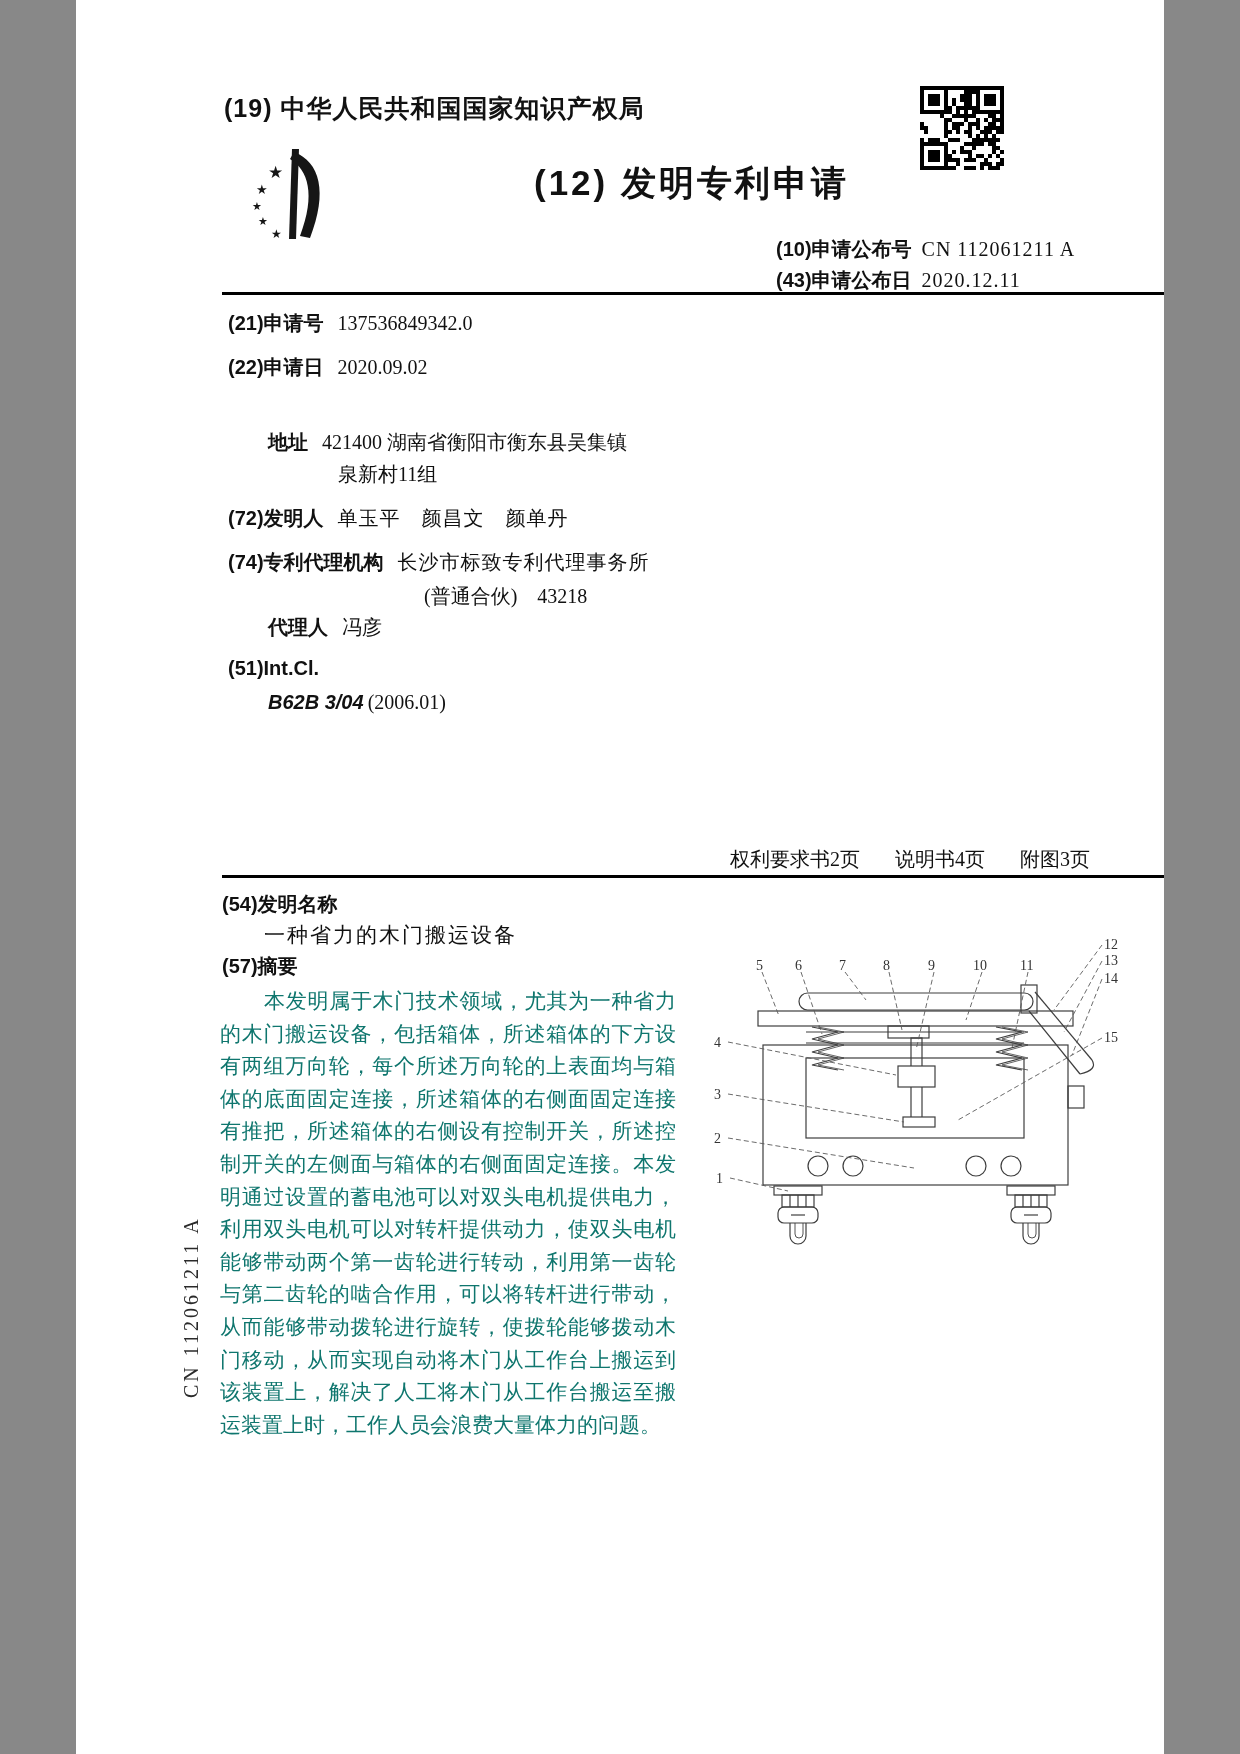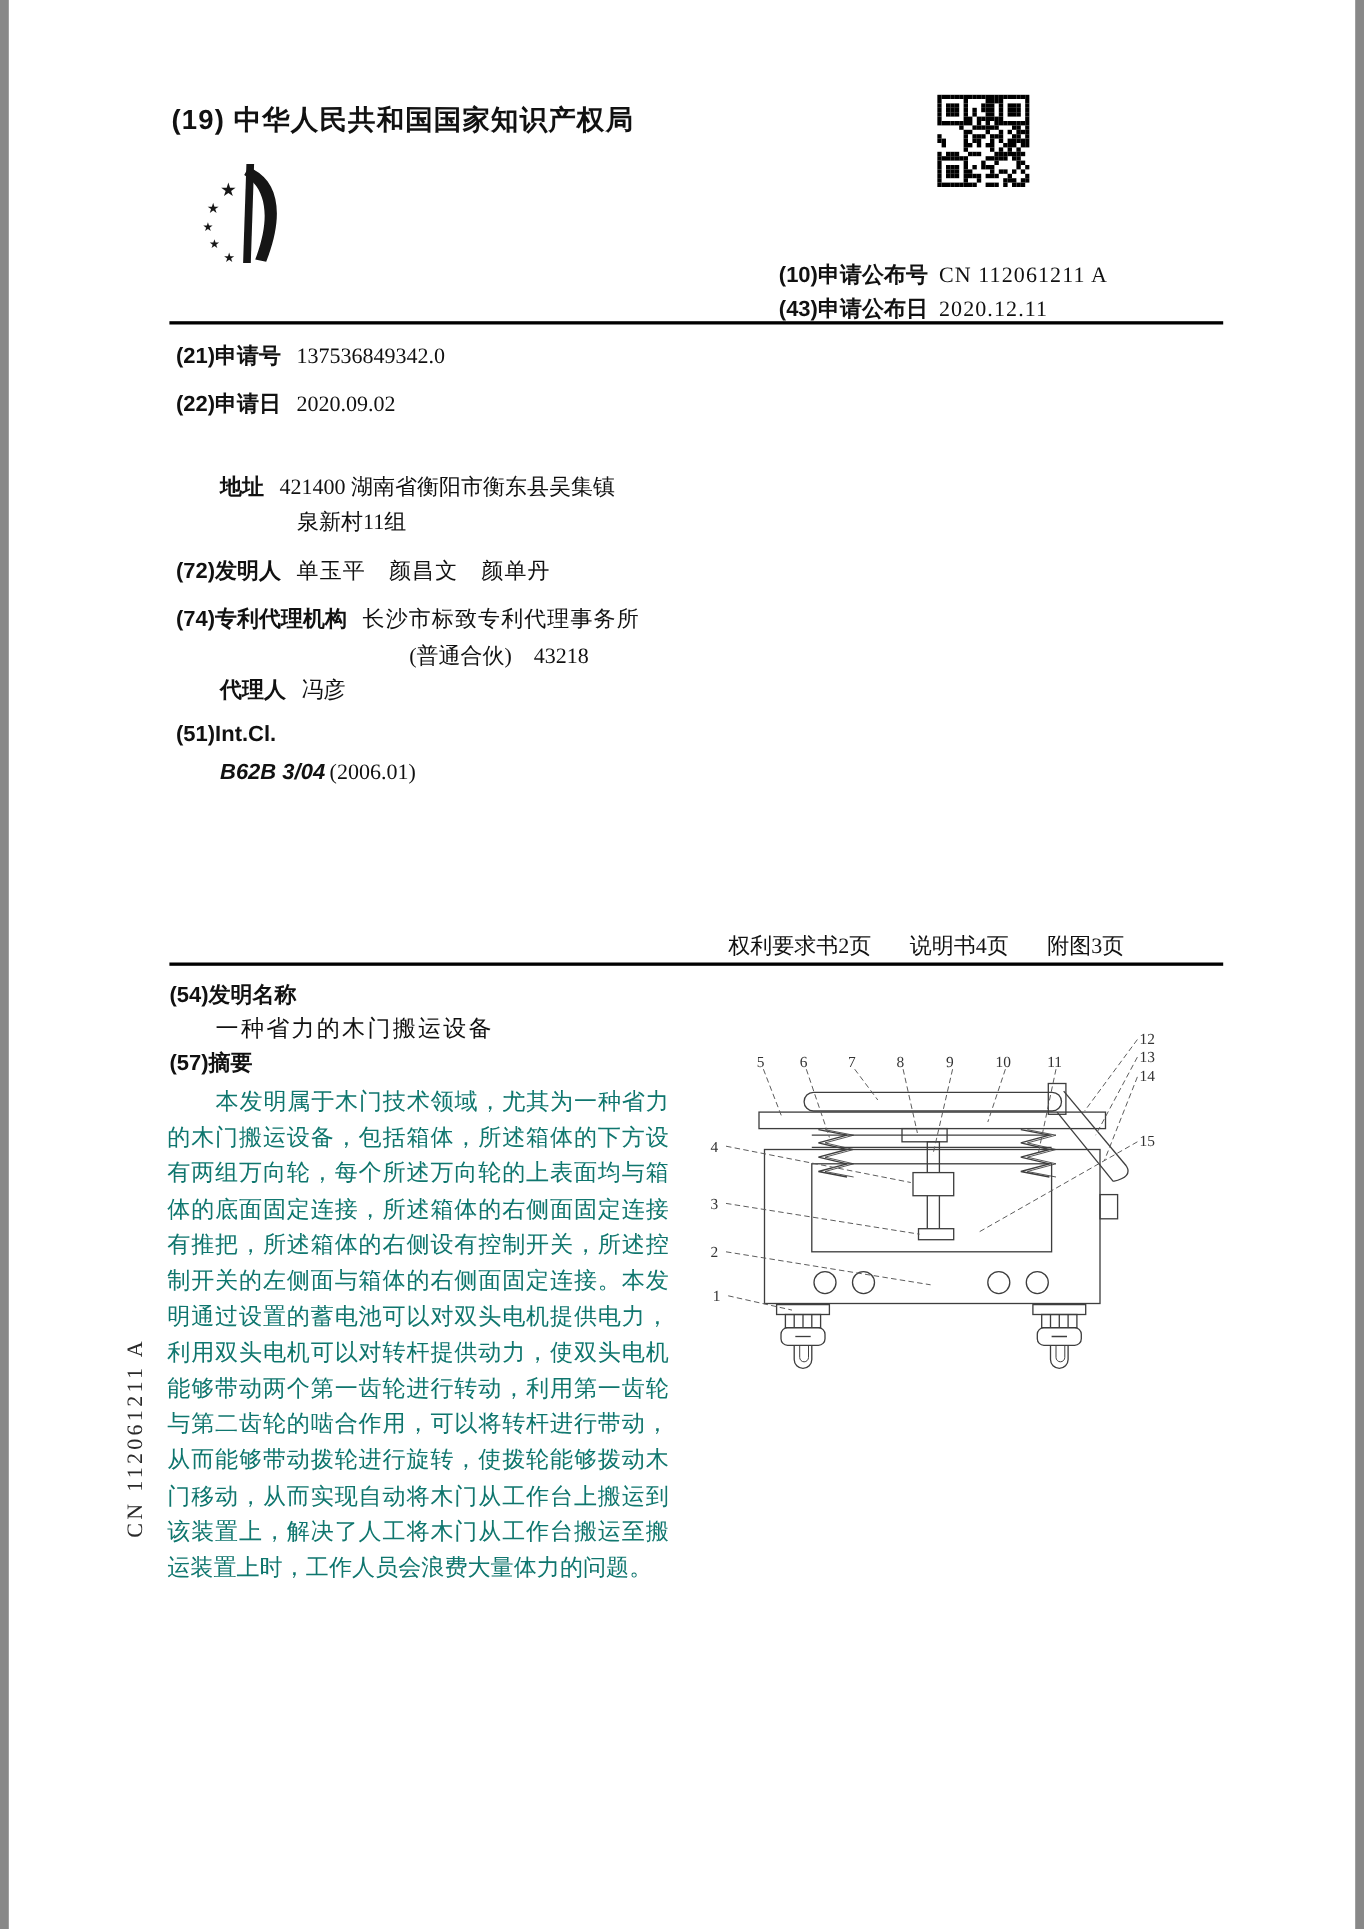--- a/index.html
+++ b/index.html
@@ -1,18 +1,18 @@
 <!DOCTYPE html>
 <html><head>
 <meta charset="utf-8">
 <style>
   * { margin:0; padding:0; box-sizing:border-box; }
   html,body { background:#888; }
   .page {
-    position:relative; width:1224px; height:1754px; margin:0 auto;
+    position:relative; width:1088px; height:1754px; margin:0 auto;
     background:#ffffff; color:#111;
     font-family:"Liberation Serif", serif;
     overflow:hidden;
   }
   .abs { position:absolute; }
   .lbl { font-family:"Liberation Sans", sans-serif; font-weight:bold; }
   .val { font-family:"Liberation Serif", serif; white-space:pre-wrap; }
   .office { font-family:"Liberation Sans", sans-serif; font-weight:600; font-size:25px; letter-spacing:1px; }
   .doc-title { font-family:"Liberation Sans", sans-serif; font-weight:bold; font-size:35px; letter-spacing:3px; }
   .publine { font-size:20px; }
@@ -298,20 +298,21 @@
   <svg class="abs" style="left:170px; top:146px;" width="104" height="98" viewBox="0 0 104 98">
     <path d="M46 3 L53 3 L50 93 L43 93 Z" fill="#161616"></path>
     <path d="M48 6 C74 16 82 46 64 92 L54 90 C70 48 62 24 44 13 Z" fill="#161616"></path>
     <text x="22" y="32" font-size="17" fill="#161616">★</text>
     <text x="10" y="48" font-size="13" fill="#161616">★</text>
     <text x="6" y="64" font-size="11" fill="#161616">★</text>
     <text x="12" y="79" font-size="11" fill="#161616">★</text>
     <text x="25" y="92" font-size="12" fill="#161616">★</text>
   </svg>
 
+  <div class="abs doc-title" style="left:458px; top:160px;">(12) 发明专利申请</div>
 
   <div class="abs publine" style="left:700px; top:236px;">
     <span class="lbl">(10)申请公布号</span><span class="val">CN 112061211 A</span>
   </div>
   <div class="abs publine" style="left:700px; top:267px;">
     <span class="lbl">(43)申请公布日</span><span class="val">2020.12.11</span>
   </div>
 
   <div class="abs rule" style="left:146px; top:292px; width:958px;"></div>
 
@@ -327,21 +328,21 @@
   <div class="abs row" style="left:262px; top:461px;text-align:right;">
     <span class="val" style="margin-left:0;">泉新村11组</span>
   </div>
   <div class="abs row" style="left:152px; top:505px;">
     <span class="lbl">(72)发明人</span><span class="val" style="letter-spacing:1px;">单玉平　颜昌文　颜单丹</span>
   </div>
   <div class="abs row" style="left:152px; top:549px;">
     <span class="lbl">(74)专利代理机构</span><span class="val" style="letter-spacing:1px;">长沙市标致专利代理事务所</span>
   </div>
   <div class="abs row" style="left:348px; top:583px;">
-    <span class="val" style="margin-left:16px;">(普通合伙)　43218</span>
+    <span class="val" style="margin-left:0;">(普通合伙)　43218</span>
   </div>
   <div class="abs row" style="left:192px; top:614px;">
     <span class="lbl">代理人</span><span class="val">冯彦</span>
   </div>
   <div class="abs row" style="left:152px; top:657px;">
     <span class="lbl">(51)Int.Cl.</span>
   </div>
   <div class="abs row" style="left:192px; top:691px;">
     <span class="val intcl-code" style="margin-left:0;">B62B 3/04</span><span class="val" style="margin-left:4px;">(2006.01)</span>
   </div>

